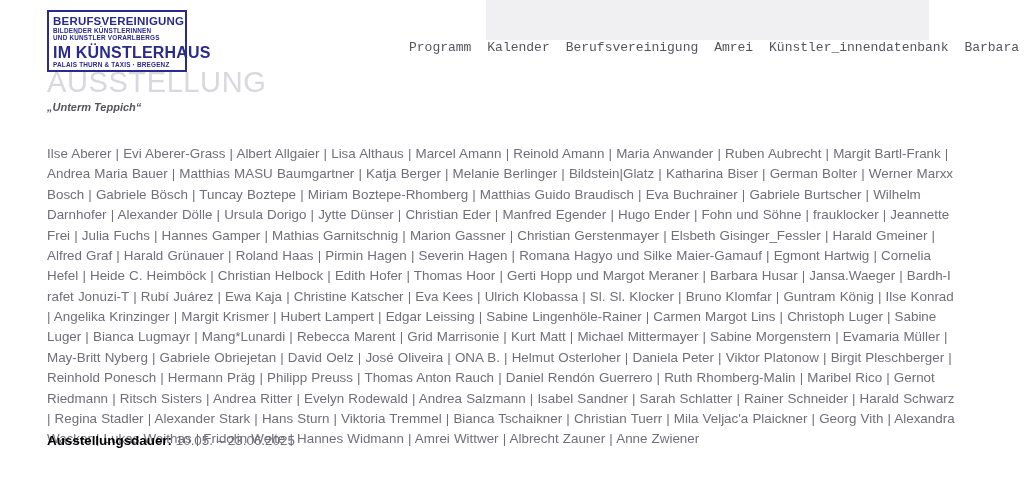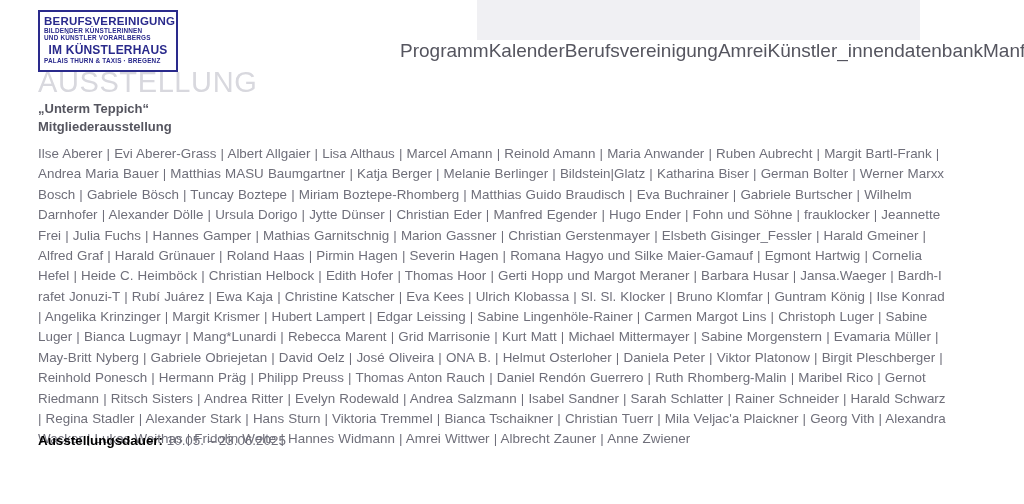--- a/index.html
+++ b/index.html
@@ -12,20 +12,21 @@
     background: #ffffff;
     font-family: "Liberation Sans", sans-serif;
     color: #6f6f7a;
     overflow: hidden;
     position: relative;
   }
   .page {
     position: relative;
     width: 980px;
     height: 504px;
+    margin-left: 9px;
   }
 
   
   .header-band {
     position: absolute;
     left: 477px;
     top: 0;
     width: 443px;
     height: 40px;
     background: #f0f0f3;
@@ -46,33 +47,34 @@
     color: #2a2a8c;
     font-weight: bold;
     letter-spacing: 0.2px;
     white-space: nowrap;
     display: block;
     transform-origin: left center;
   }
   .l1 { font-size: 11.5px; }
   .l2 { font-size: 6.4px; margin-top: 1px; }
   .l3 { font-size: 6.4px; }
-  .l4 { font-size: 12px; margin-top: 1.5px; text-align: center; }
+  .l4 { font-size: 16px; margin-top: 1.5px; text-align: center; }
   .l5 { font-size: 6.4px; margin-top: 1px; }
 
   .nav {
     position: absolute;
     left: 400px;
     top: 40px;
     width: 610px;
     display: flex;
     justify-content: space-between;
     align-items: center;
-    font-size: 19px;
+    font-size: 13px;
     color: #55555f;
+    font-family: Liberation Mono, monospace;
   }
   .nav-item {
     cursor: pointer;
     white-space: nowrap;
   }
 
   
   .title-ghost {
     position: absolute;
     left: 38px;
@@ -80,25 +82,26 @@
     font-size: 29px;
     color: #d8d8de;
     letter-spacing: 0.6px;
     font-weight: 400;
     white-space: nowrap;
   }
   .subtitle {
     position: absolute;
     left: 38px;
     top: 100px;
-    font-size: 13px;
+    font-size: 11px;
     font-weight: bold;
     color: #55555f;
     line-height: 1.42;
     width: 600px;
+    font-style: italic;
   }
   .namelist {
     position: absolute;
     left: 38px;
     top: 144px;
     width: 912px;
     font-size: 13.4px;
     line-height: 1.52;
     color: #6f6f7a;
     text-align: left;
@@ -132,28 +135,27 @@
     <span class="logo-line l4">IM KÜNSTLERHAUS</span>
     <span class="logo-line l5">PALAIS THURN &amp; TAXIS · BREGENZ</span>
   </div>
 
   <nav class="nav">
     <span class="nav-item">Programm</span>
     <span class="nav-item">Kalender</span>
     <span class="nav-item">Berufsvereinigung</span>
     <span class="nav-item">Amrei</span>
     <span class="nav-item">Künstler_innendatenbank</span>
-    <span class="nav-item">Manfred</span>
+    <span class="nav-item">Barbara</span>
   </nav>
 
   <div class="title-ghost">AUSSTELLUNG</div>
 
   <div class="subtitle">
     <div>„Unterm Teppich“</div>
-    <div>Mitgliederausstellung</div>
   </div>
 
   <div class="namelist">Ilse Aberer | Evi Aberer-Grass | Albert Allgaier | Lisa Althaus | Marcel Amann | Reinold Amann | Maria Anwander | Ruben Aubrecht | Margit Bartl-Frank | Andrea Maria Bauer | Matthias MASU Baumgartner | Katja Berger | Melanie Berlinger | Bildstein|Glatz | Katharina Biser | German Bolter | Werner Marxx Bosch | Gabriele Bösch | Tuncay Boztepe | Miriam Boztepe-Rhomberg | Matthias Guido Braudisch | Eva Buchrainer | Gabriele Burtscher | Wilhelm Darnhofer | Alexander Dölle | Ursula Dorigo | Jytte Dünser | Christian Eder | Manfred Egender | Hugo Ender | Fohn und Söhne | frauklocker | Jeannette Frei | Julia Fuchs | Hannes Gamper | Mathias Garnitschnig | Marion Gassner | Christian Gerstenmayer | Elsbeth Gisinger_Fessler | Harald Gmeiner | Alfred Graf | Harald Grünauer | Roland Haas | Pirmin Hagen | Severin Hagen | Romana Hagyo und Silke Maier-Gamauf | Egmont Hartwig | Cornelia Hefel | Heide C. Heimböck | Christian Helbock | Edith Hofer | Thomas Hoor | Gerti Hopp und Margot Meraner | Barbara Husar | Jansa.Waeger | Bardh-I rafet Jonuzi-T | Rubí Juárez | Ewa Kaja | Christine Katscher | Eva Kees | Ulrich Klobassa | Sl. Sl. Klocker | Bruno Klomfar | Guntram König | Ilse Konrad | Angelika Krinzinger | Margit Krismer | Hubert Lampert | Edgar Leissing | Sabine Lingenhöle-Rainer | Carmen Margot Lins | Christoph Luger | Sabine Luger | Bianca Lugmayr | Mang*Lunardi | Rebecca Marent | Grid Marrisonie | Kurt Matt | Michael Mittermayer | Sabine Morgenstern | Evamaria Müller | May-Britt Nyberg | Gabriele Obriejetan | David Oelz | José Oliveira | ONA B. | Helmut Osterloher | Daniela Peter | Viktor Platonow | Birgit Pleschberger | Reinhold Ponesch | Hermann Präg | Philipp Preuss | Thomas Anton Rauch | Daniel Rendón Guerrero | Ruth Rhomberg-Malin | Maribel Rico | Gernot Riedmann | Ritsch Sisters | Andrea Ritter | Evelyn Rodewald | Andrea Salzmann | Isabel Sandner | Sarah Schlatter | Rainer Schneider | Harald Schwarz | Regina Stadler | Alexander Stark | Hans Sturn | Viktoria Tremmel | Bianca Tschaikner | Christian Tuerr | Mila Veljac'a Plaickner | Georg Vith | Alexandra Wacker | Lukas Weithas | Fridolin Welte | Hannes Widmann | Amrei Wittwer | Albrecht Zauner | Anne Zwiener</div>
 
   <div class="meta">
     <div>
       <b>Ausstellungsdauer:</b><span> 10.05. – 23.06.2025</span>
     </div>
   </div>
 

